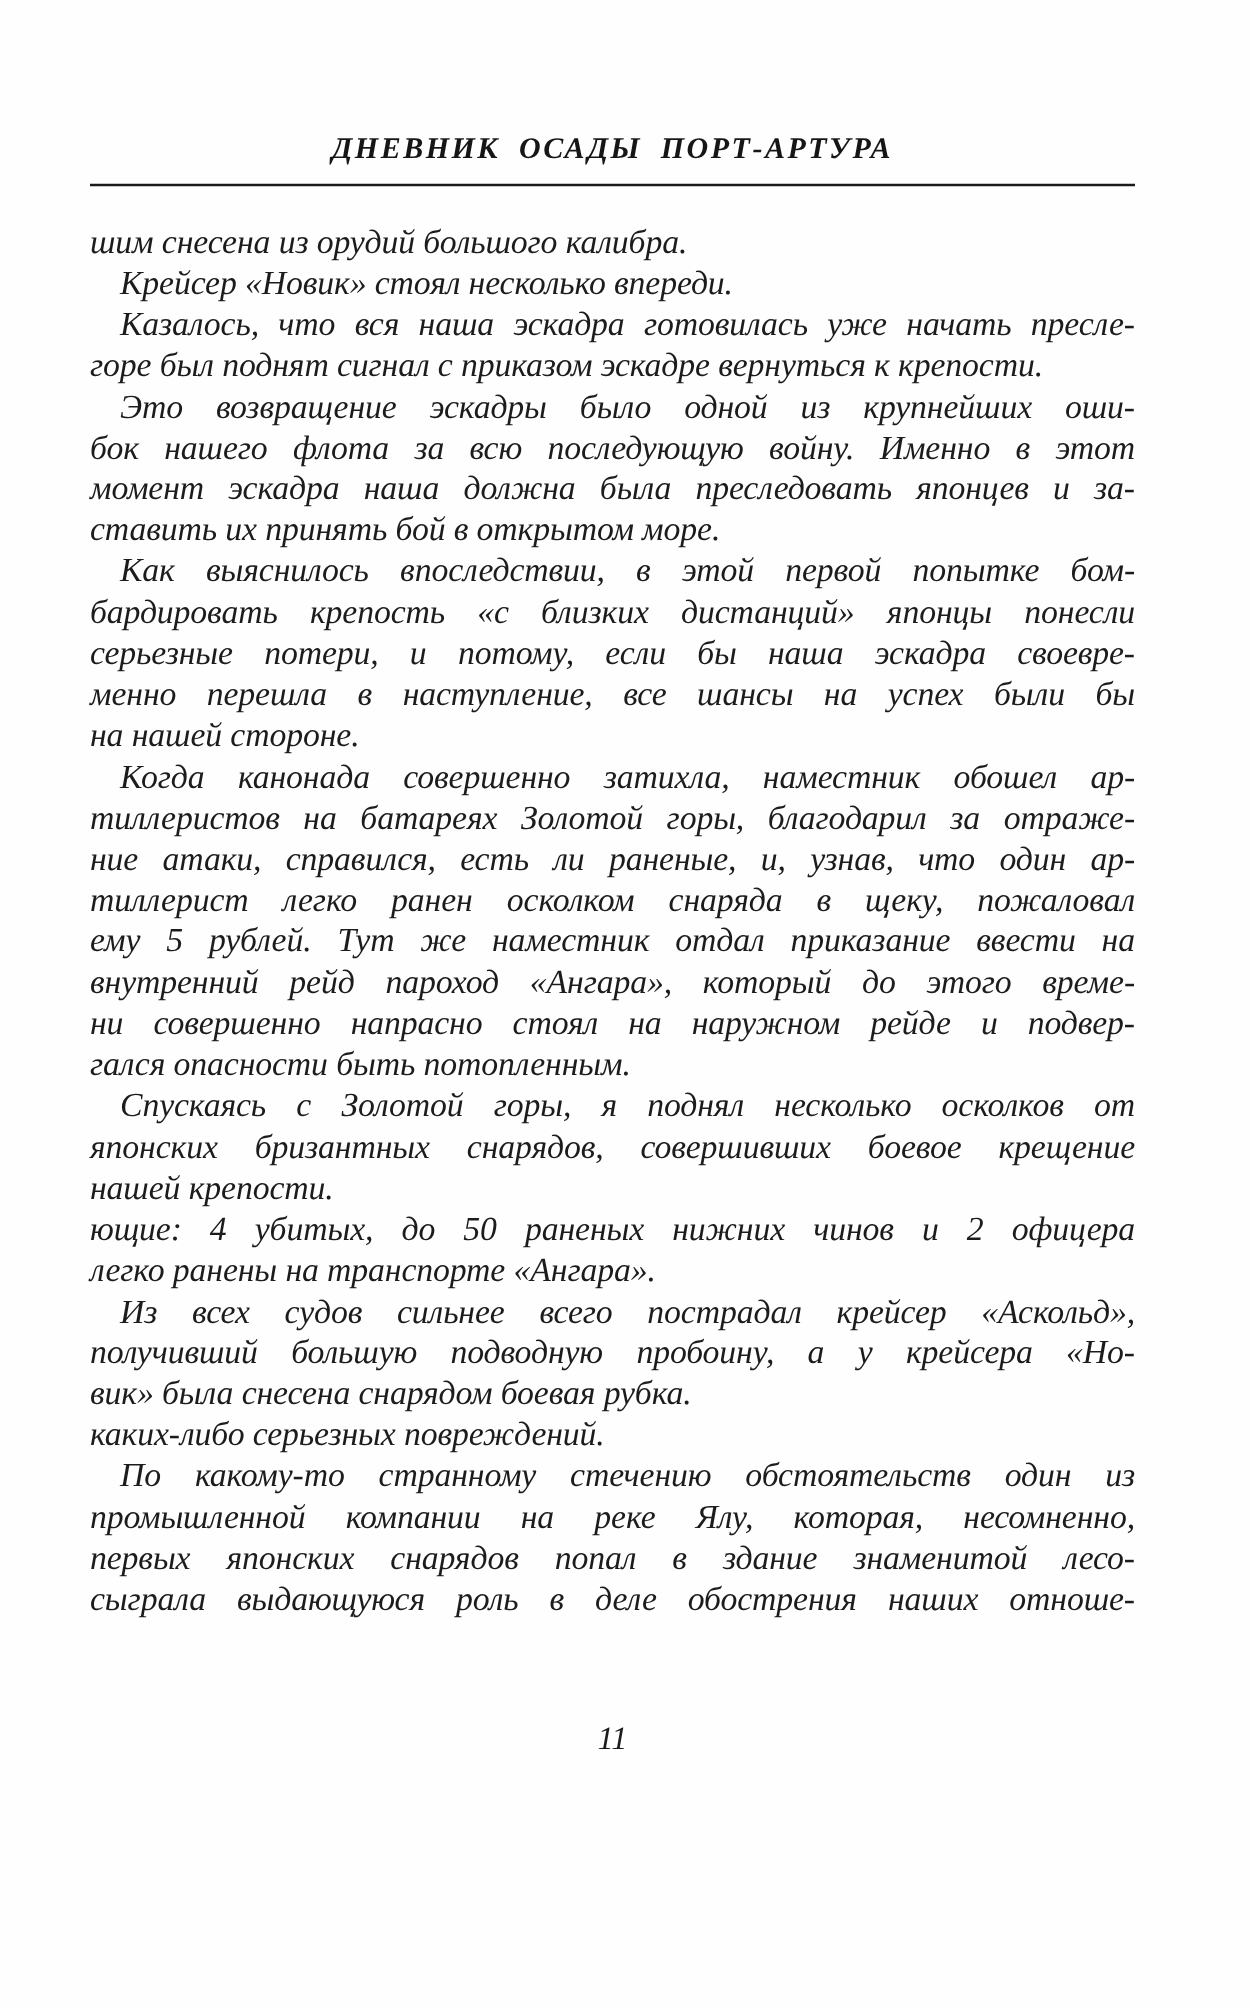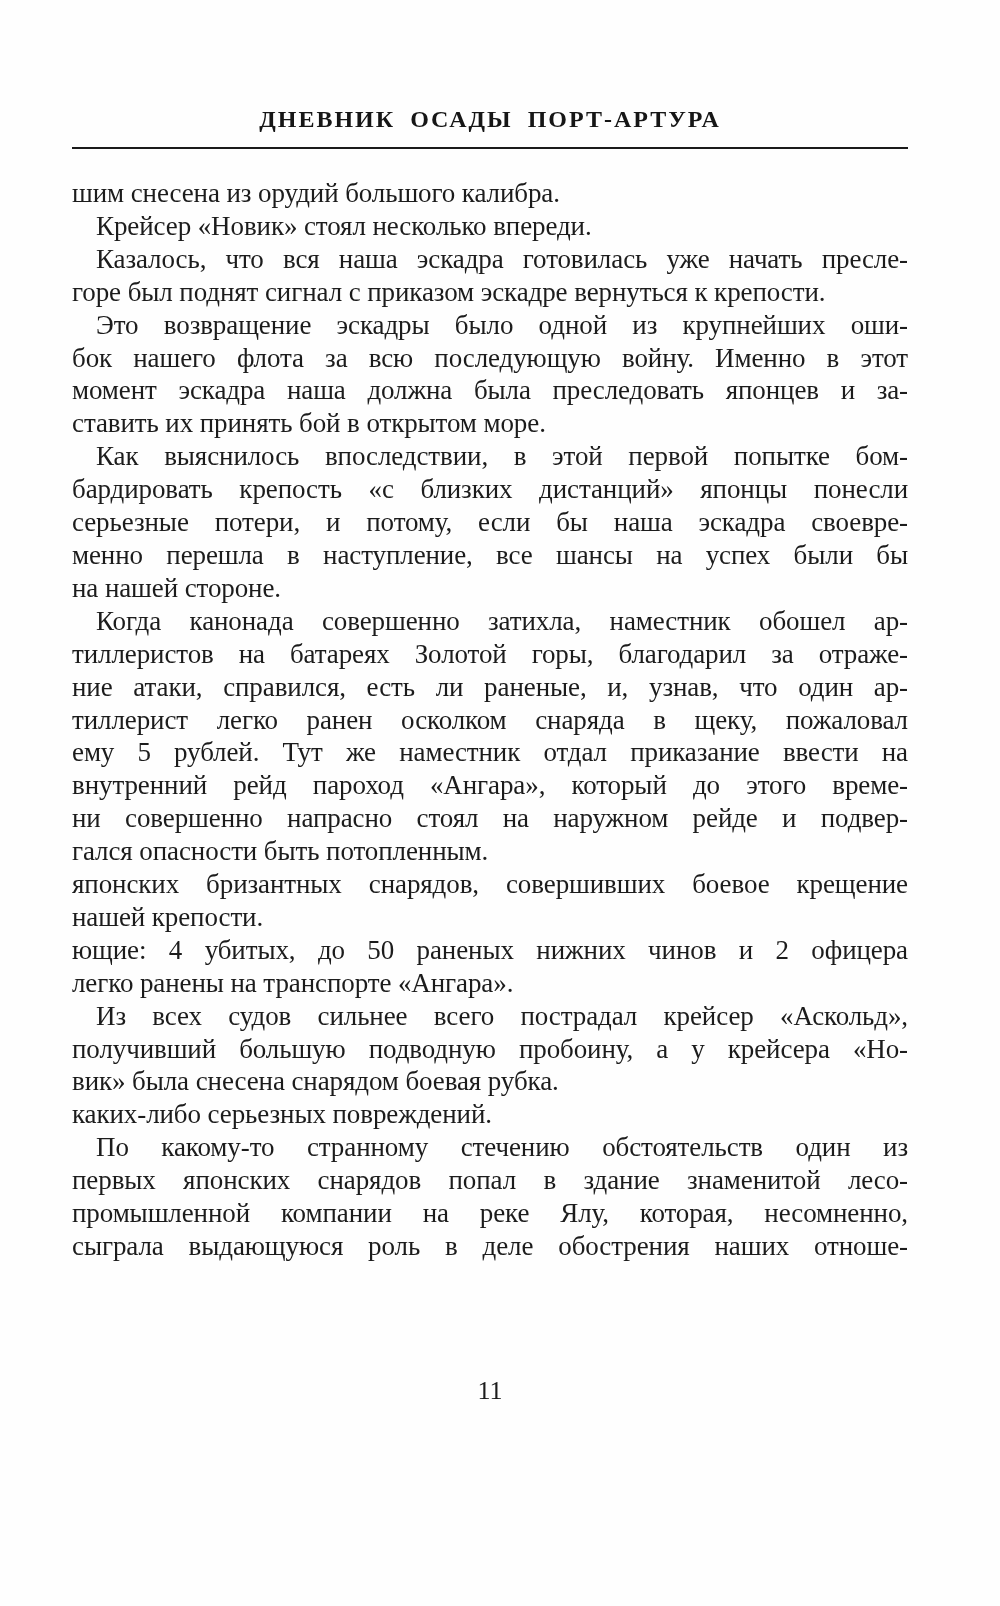--- a/index.html
+++ b/index.html
@@ -8,20 +8,21 @@
     background: #ffffff;
   }
   .page {
     position: relative;
     width: 1000px;
     height: 1606px;
     background: #fefefe;
     color: #1c1c1c;
     font-family: "Liberation Serif", "DejaVu Serif", serif;
     overflow: hidden;
+    font-style: italic;
   }
   .running-header {
     position: absolute;
     top: 106px;
     left: 72px;
     width: 836px;
     text-align: center;
     font-size: 24px;
     font-weight: bold;
     letter-spacing: 2px;
@@ -104,36 +105,37 @@
         <div class="line j ind">Когда канонада совершенно затихла, наместник обошел ар-</div>
         <div class="line j">тиллеристов на батареях Золотой горы, благодарил за отраже-</div>
         <div class="line j">ние атаки, справился, есть ли раненые, и, узнав, что один ар-</div>
         <div class="line j">тиллерист легко ранен осколком снаряда в щеку, пожаловал</div>
         <div class="line j">ему 5 рублей. Тут же наместник отдал приказание ввести на</div>
         <div class="line j">внутренний рейд пароход «Ангара», который до этого време-</div>
         <div class="line j">ни совершенно напрасно стоял на наружном рейде и подвер-</div>
         <div class="line">гался опасности быть потопленным.</div>
       </div>
       <div class="para">
+        <div class="line j ind">Спускаясь с Золотой горы, я поднял несколько осколков от</div>
         <div class="line j">японских бризантных снарядов, совершивших боевое крещение</div>
         <div class="line">нашей крепости.</div>
       </div>
       <div class="para">
         <div class="line j">ющие: 4 убитых, до 50 раненых нижних чинов и 2 офицера</div>
         <div class="line">легко ранены на транспорте «Ангара».</div>
       </div>
       <div class="para">
         <div class="line j ind">Из всех судов сильнее всего пострадал крейсер «Аскольд»,</div>
         <div class="line j">получивший большую подводную пробоину, а у крейсера «Но-</div>
         <div class="line">вик» была снесена снарядом боевая рубка.</div>
       </div>
       <div class="para">
         <div class="line">каких-либо серьезных повреждений.</div>
       </div>
       <div class="para">
         <div class="line j ind">По какому-то странному стечению обстоятельств один из</div>
+        <div class="line j">промышленной компании на реке Ялу, которая, несомненно,</div>
         <div class="line j">первых японских снарядов попал в здание знаменитой лесо-</div>
-        <div class="line j">промышленной компании на реке Ялу, которая, несомненно,</div>
         <div class="line j">сыграла выдающуюся роль в деле обострения наших отноше-</div>
       </div>
     </div>
   <div class="page-number">11</div>
 </div>
 
 </body></html>

